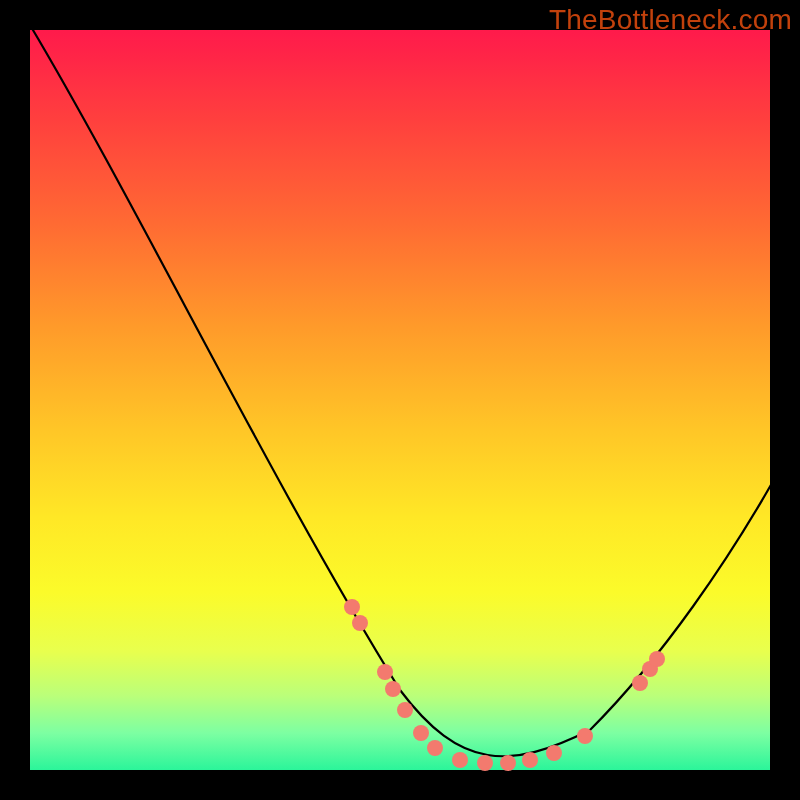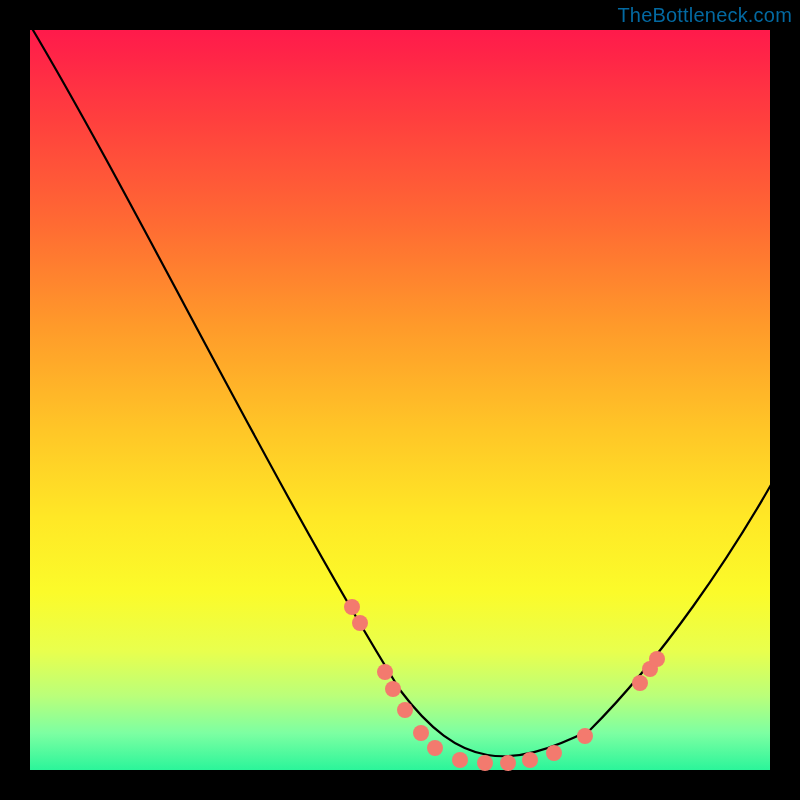--- a/index.html
+++ b/index.html
@@ -29,22 +29,22 @@
       #e8ff4e 84%,
       #baff7a 90%,
       #7dffa2 95%,
       #2bf59a 100%
     );
   }
   .watermark {
     position: absolute;
     top: 4px;
     right: 8px;
-    color: #0369a1;
-    font-size: 20px;
+    color: #c2410c;
+    font-size: 28px;
     letter-spacing: 0.2px;
     font-weight: 400;
     z-index: 10;
   }
   svg.curve {
     position: absolute;
     left: 0;
     top: 0;
     width: 740px;
     height: 740px;

